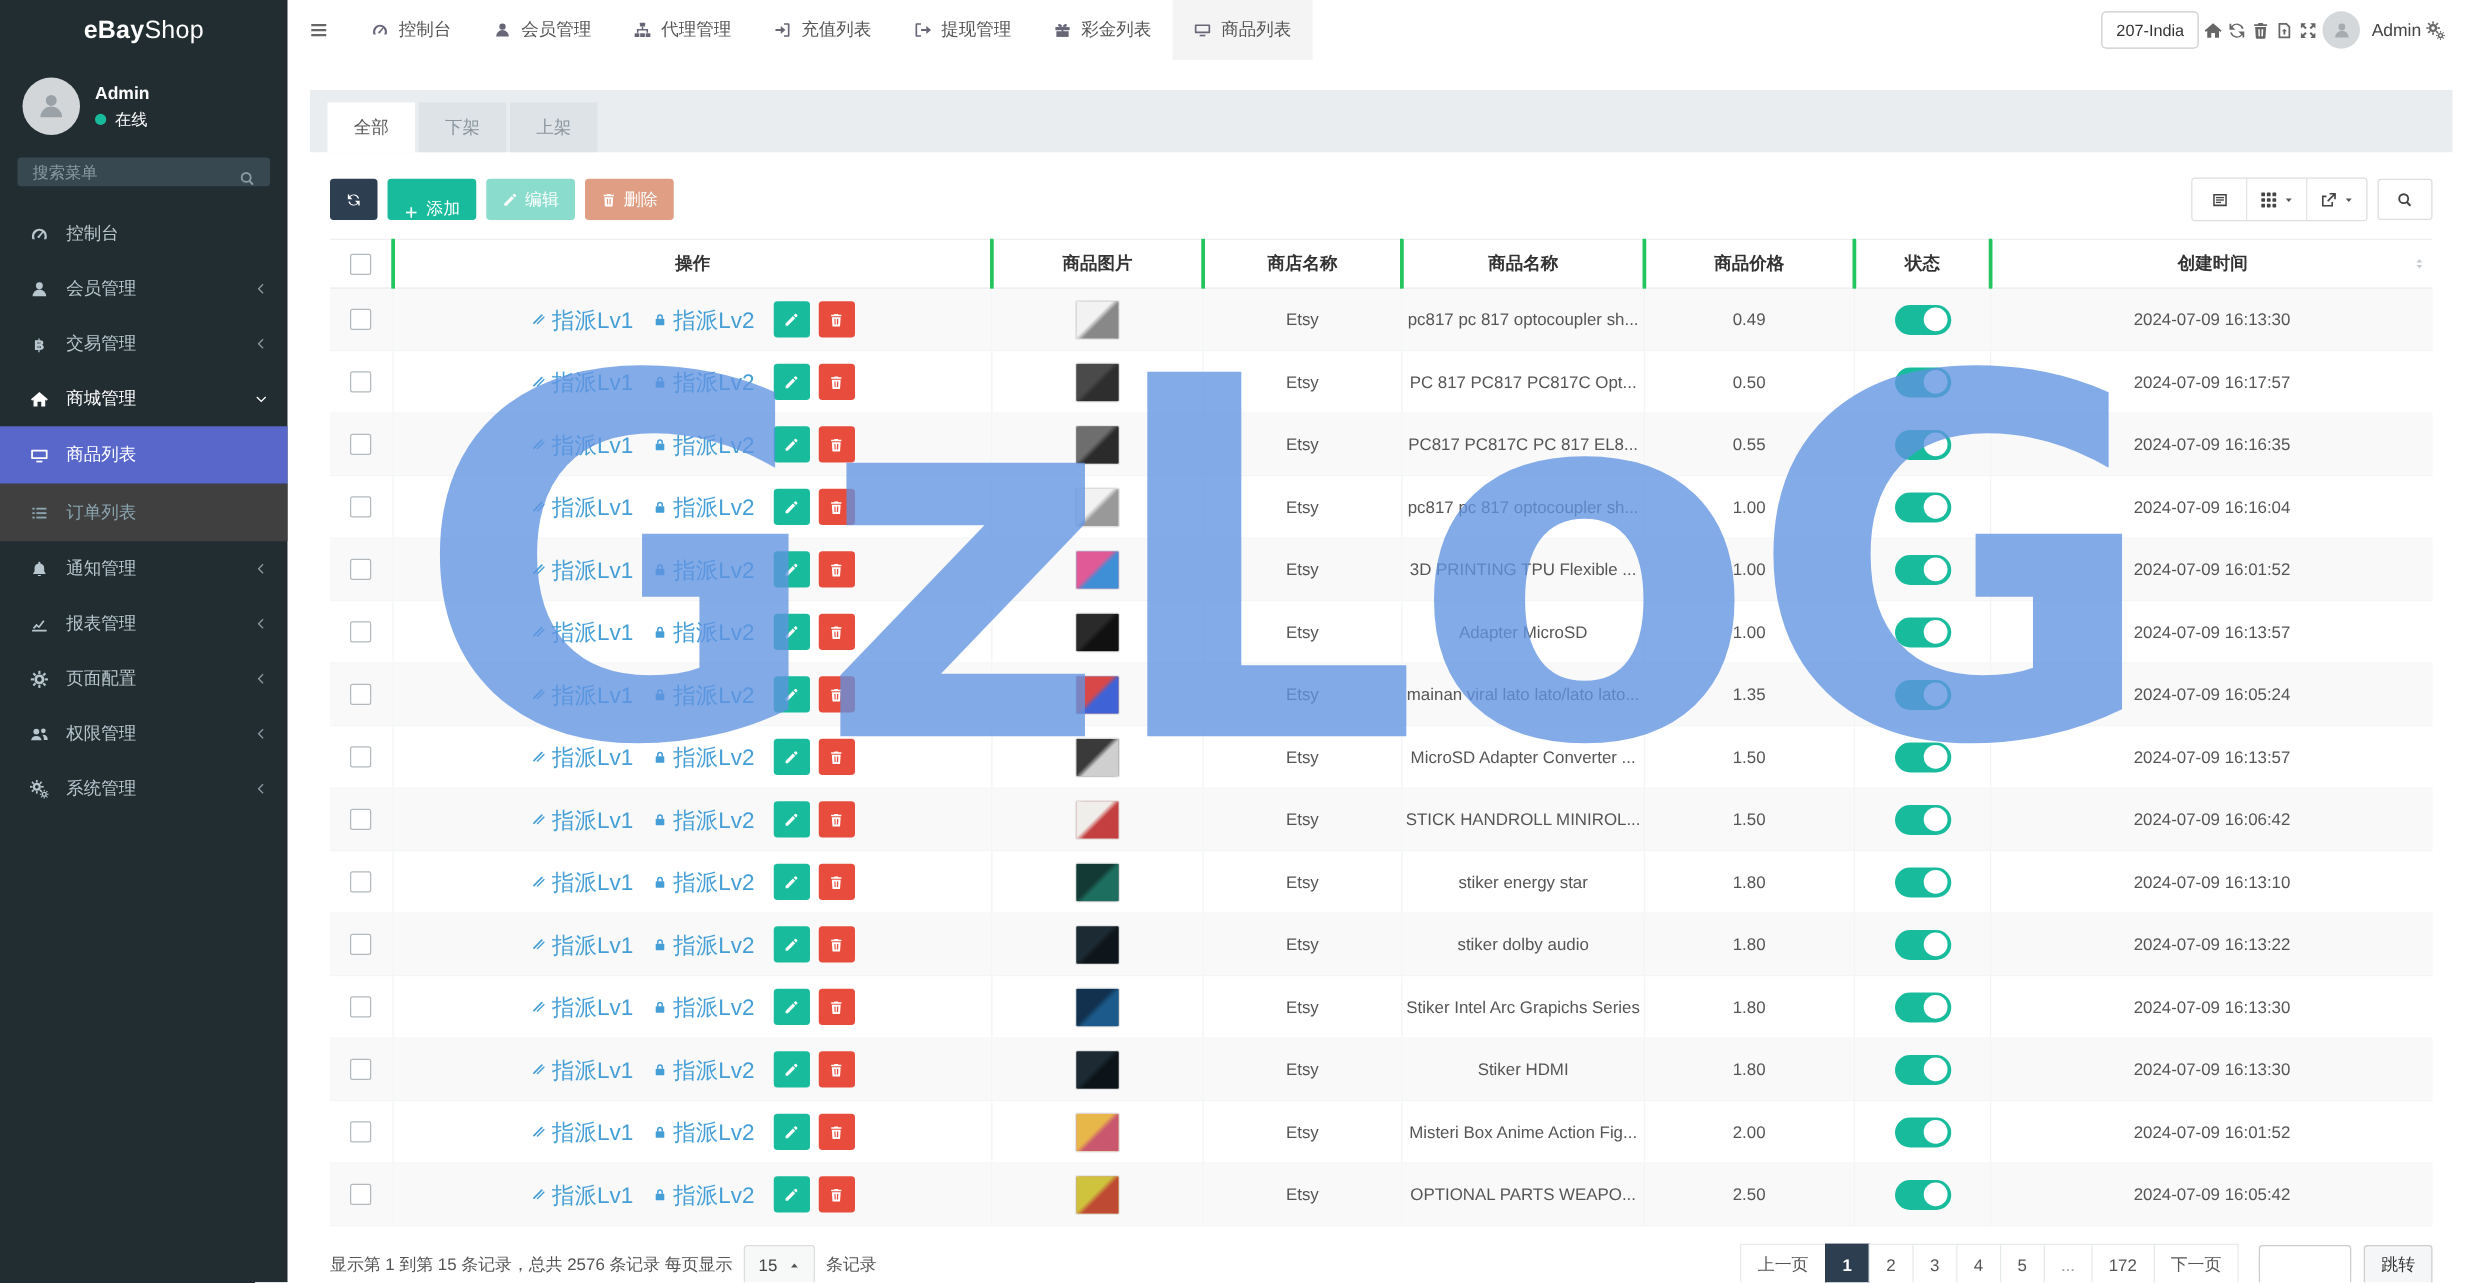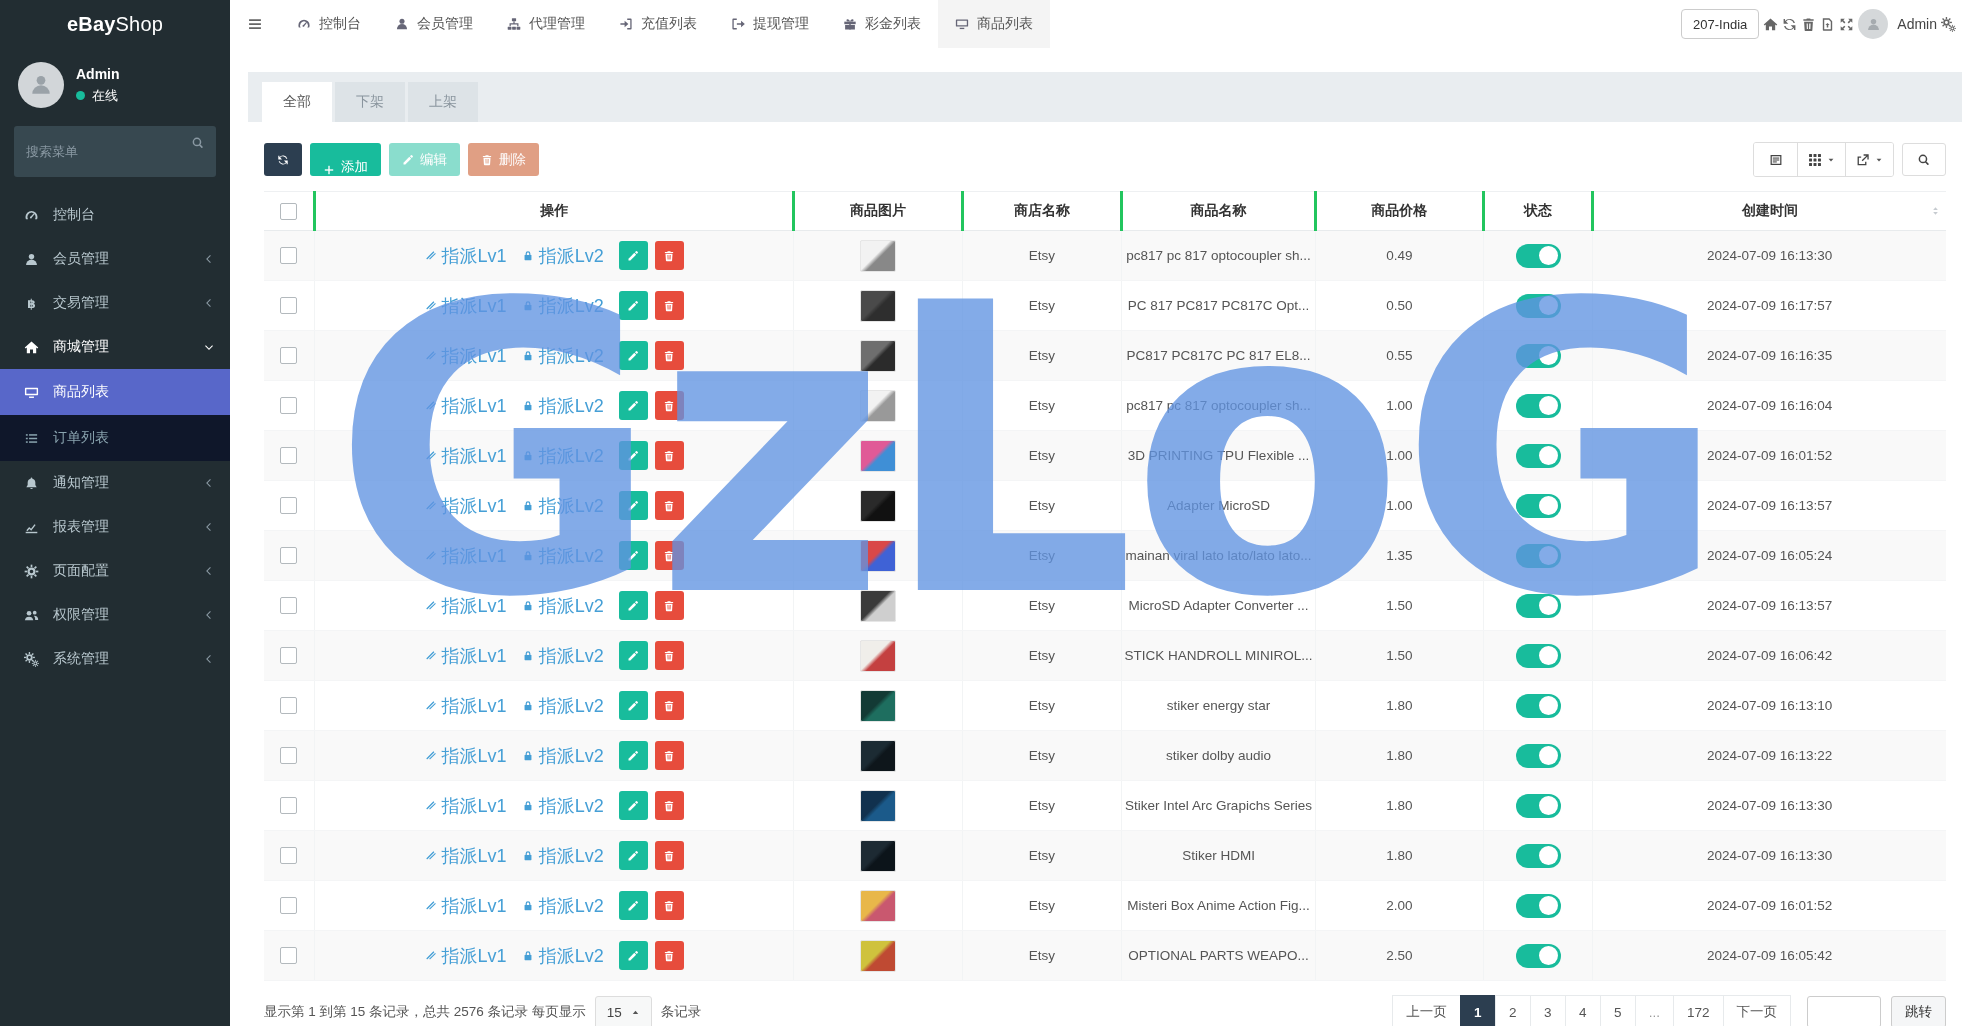--- a/index.html
+++ b/index.html
@@ -11,32 +11,32 @@
   
   .sidebar{width:230px;flex:0 0 230px;background:#222d32;color:#b8c7ce;display:flex;flex-direction:column;z-index:5;}
   .brand{height:48px;display:flex;align-items:center;justify-content:center;color:#fff;font-size:20px;letter-spacing:.2px;}
   .brand .b{font-weight:700;}
   .userpanel{display:flex;align-items:center;gap:12px;padding:14px 18px 10px;}
   .avatar{width:46px;height:46px;border-radius:50%;background:#d2d6d9;color:#9aa2a8;display:flex;align-items:center;justify-content:center;font-size:24px;}
   .uname{color:#fff;font-weight:700;font-size:14px;margin-bottom:5px;}
   .ustatus{display:flex;align-items:center;gap:7px;color:#fff;font-size:13px;}
   .dot{width:9px;height:9px;border-radius:50%;background:#18bc9c;}
   .menusearch{margin:8px 14px 16px;position:relative;}
-  .menusearch input{width:100%;box-sizing:border-box;height:51px;background:#374850;border:none;border-radius:3px;color:#eab308;padding:0 34px 0 12px;font-size:13px;outline:none;}
+  .menusearch input{width:100%;box-sizing:border-box;height:23px;background:#374850;border:none;border-radius:3px;color:#eab308;padding:0 34px 0 12px;font-size:13px;outline:none;}
   .menusearch input::placeholder{color:#8a99a3;}
   .menusearch .srch{position:absolute;right:11px;top:10px;color:#8a99a3;font-size:14px;cursor:pointer;}
   .side-menu{flex:1;}
   .side-item{display:flex;align-items:center;height:44px;padding:0 16px 0 22px;gap:12px;color:#b8c7ce;font-size:14px;text-decoration:none;cursor:pointer;}
   .side-item .s-ic{font-size:15px;width:19px;justify-content:center;}
   .s-label{flex:1;}
   .chev{font-size:10px;color:#8a99a3;}
   .side-item.open{color:#fff;}
   .side-item.open .chev{color:#fff;}
   .side-item.active{background:#5867c9;color:#fff;height:46px;}
-  .side-item.dark{background:#0f172a;color:#8aa4af;height:46px;}
+  .side-item.dark{background:#404040;color:#8aa4af;height:46px;}
 
   
   .right{flex:1;display:flex;flex-direction:column;background:#fff;min-width:0;position:relative;}
   .topbar{height:48px;flex:0 0 48px;display:flex;align-items:stretch;background:#fff;}
   .ham{width:50px;display:flex;align-items:center;justify-content:center;color:#666;font-size:16px;cursor:pointer;background:none;border:none;}
   .nav-tabs{display:flex;align-items:stretch;}
   .nav-tab{display:flex;align-items:center;gap:8px;padding:0 17px;color:#555;font-size:14px;text-decoration:none;cursor:pointer;}
   .nav-tab .ic{color:#667;font-size:14px;}
   .nav-tab.active{background:#f4f4f4;}
   .nav-right{margin-left:auto;display:flex;align-items:center;gap:4px;padding-right:20px;}

